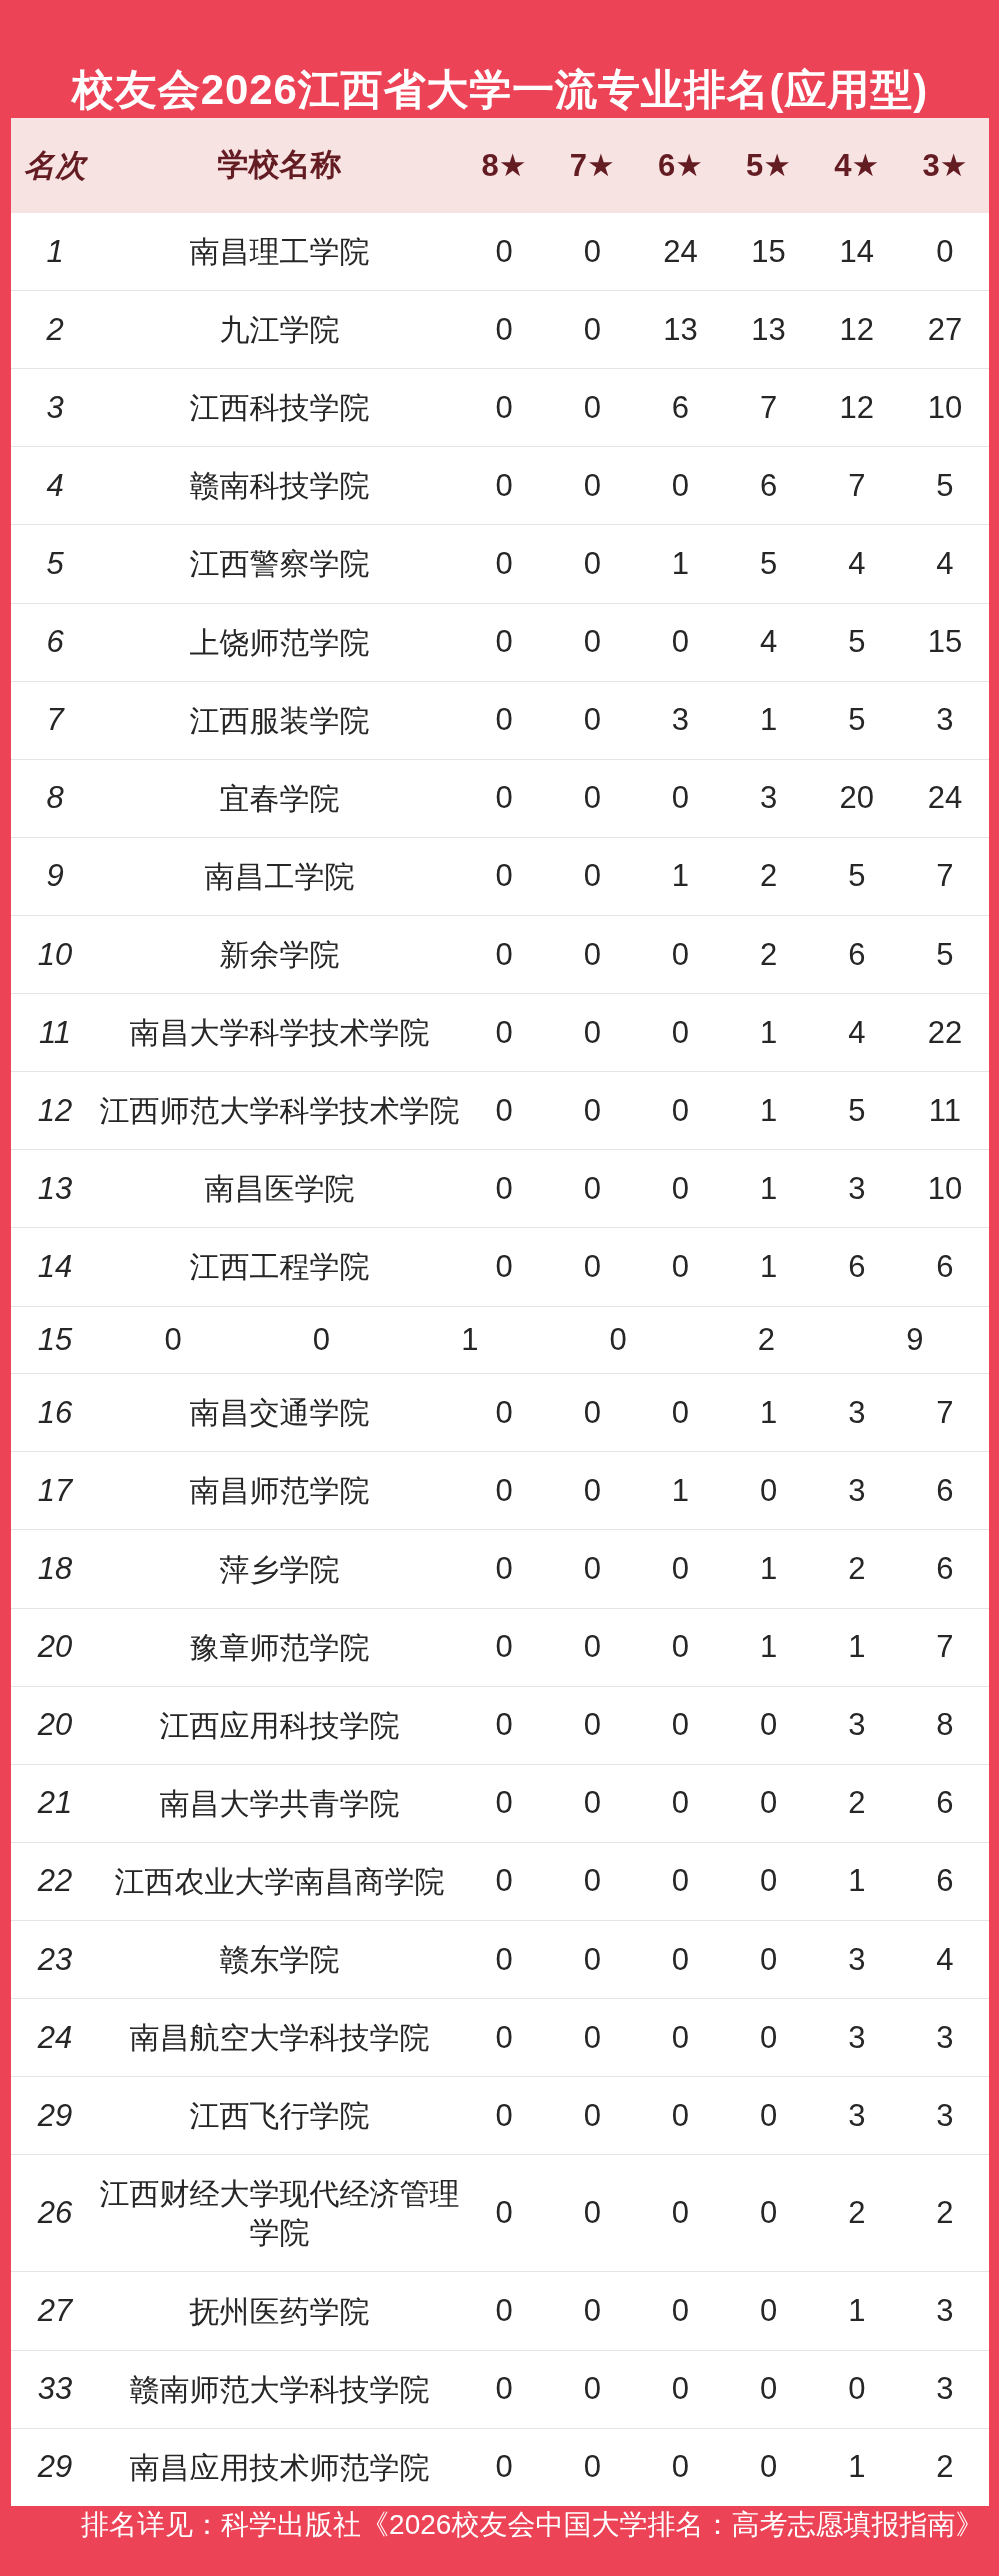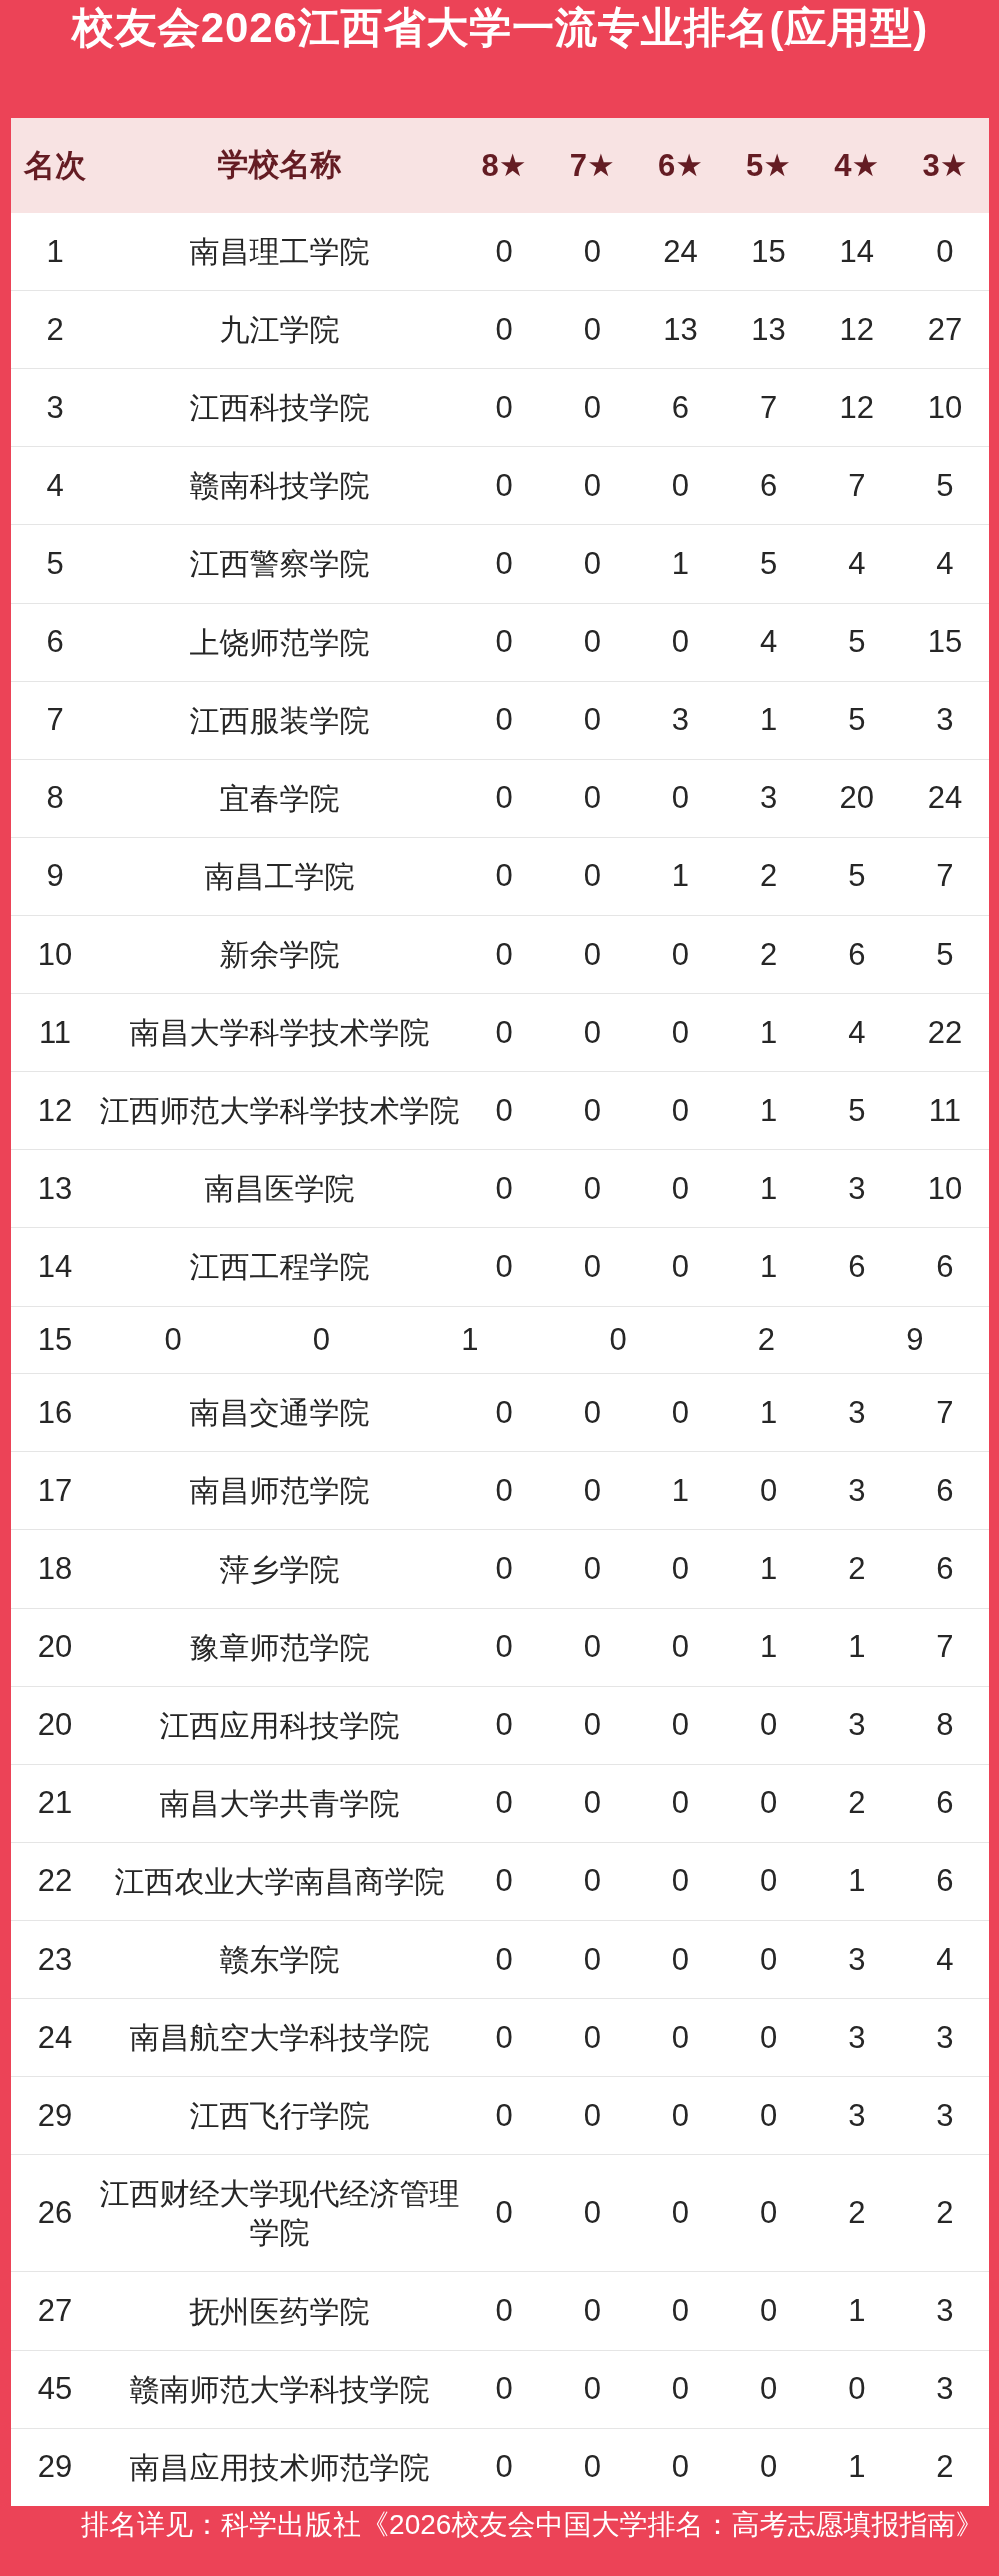--- a/index.html
+++ b/index.html
@@ -22,21 +22,21 @@
     background:var(--frame-red);
     padding:0 11px;
     display:flex;
     flex-direction:column;
     overflow:hidden;
   }
   .titlebar{
     flex:none;
     height:118px;
     display:flex;
-    align-items:flex-start;
+    align-items:flex-end;
     justify-content:center;
   }
   .titlebar h1{
     margin:0;
     color:var(--white);
     font-size:42px;
     font-weight:bold;
     letter-spacing:0.9px;
     white-space:nowrap;
   }
@@ -72,20 +72,21 @@
   }
   .row + .row{
     border-top:0.9px solid var(--divider);
   }
   .cell{
     text-align:center;
   }
   .cell.rank{
     flex:none;
     width:88px;
+    font-style:italic;
   }
   .cell.name{
     flex:none;
     width:361px;
     line-height:1.3;
     padding:3.7px 0;
     text-align:center;
   }
   .tbody .cell.name{
     font-size:30px;
@@ -390,21 +391,21 @@
           <div class="cell rank">27</div>
           <div class="cell name">抚州医药学院</div>
           <div class="cell num">0</div>
           <div class="cell num">0</div>
           <div class="cell num">0</div>
           <div class="cell num">0</div>
           <div class="cell num">1</div>
           <div class="cell num">3</div>
         </div>
         <div class="row">
-          <div class="cell rank">45</div>
+          <div class="cell rank">33</div>
           <div class="cell name">赣南师范大学科技学院</div>
           <div class="cell num">0</div>
           <div class="cell num">0</div>
           <div class="cell num">0</div>
           <div class="cell num">0</div>
           <div class="cell num">0</div>
           <div class="cell num">3</div>
         </div>
         <div class="row">
           <div class="cell rank">29</div>

